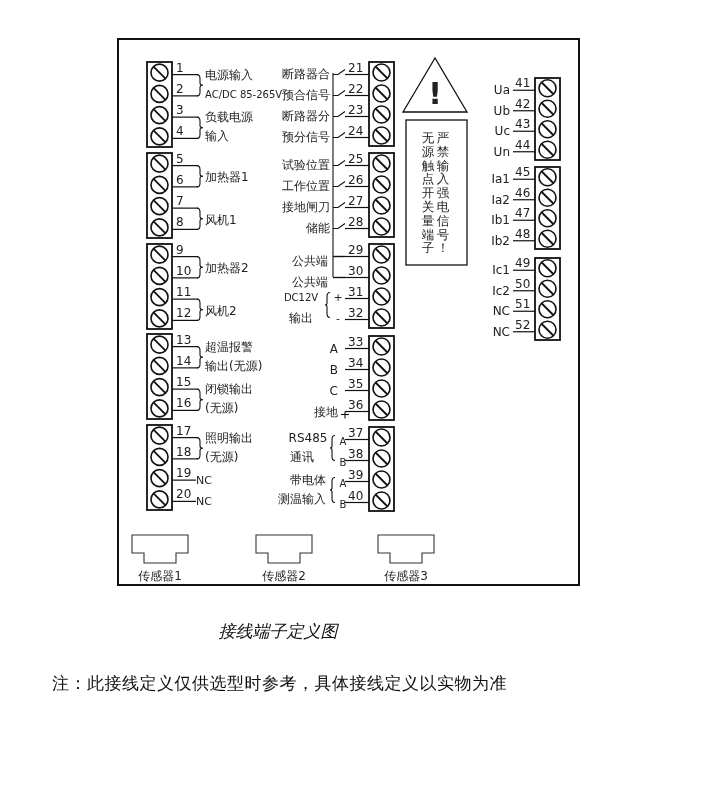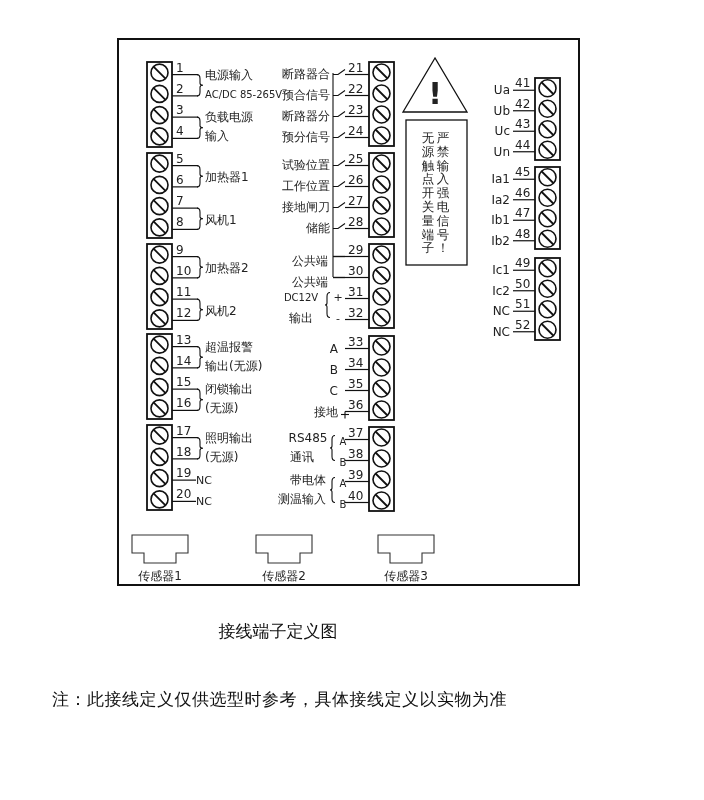--- a/index.html
+++ b/index.html
@@ -3,22 +3,22 @@
 <meta charset="utf-8">
 <style>
   html, body { margin:0; padding:0; background:#ffffff; }
   body { width:704px; height:800px; position:relative; overflow:hidden;
          font-family:"DejaVu Sans", sans-serif; color:#111; }
   .frame { position:absolute; left:117px; top:38px; width:463px; height:548px;
            border:2px solid #111; box-sizing:border-box; background:#fff; }
   svg.diagram { position:absolute; left:0; top:0; width:704px; height:800px; }
   .t { font-family:"DejaVu Sans", sans-serif; fill:#222; }
   .caption { position:absolute; left:0; width:556px; text-align:center; top:620px;
-             font-size:17px; color:#111; font-family:"DejaVu Sans", sans-serif; }
-  .note { position:absolute; left:52px; top:688px; font-size:17px; color:#111;
+             font-size:17px; color:#111; font-family:"DejaVu Sans", sans-serif;font-style:italic; }
+  .note { position:absolute; left:52px; top:672px; font-size:17px; color:#111;
           font-family:"DejaVu Sans", sans-serif; letter-spacing:0.5px; }
 </style>
 </head>
 <body>
 
 <div class="frame"></div>
 
 <svg class="diagram" id="diagram" xmlns="http://www.w3.org/2000/svg" viewBox="0 0 704 800">
     <g>
       <rect x="147" y="62" width="25" height="85" fill="#fff" stroke="#111111" stroke-width="1.8"></rect>

